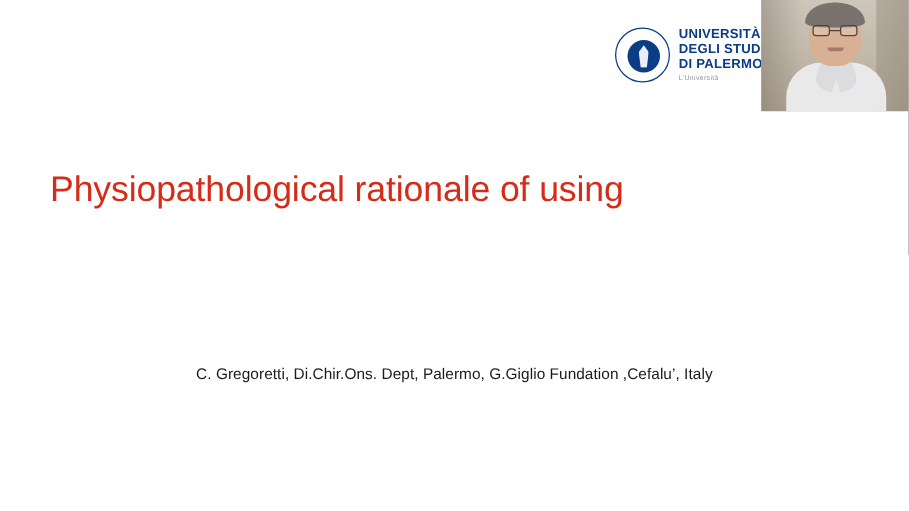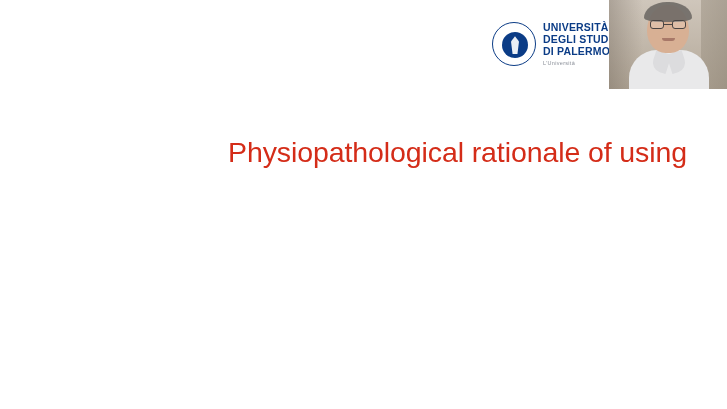--- a/index.html
+++ b/index.html
@@ -91,21 +91,21 @@
     margin-top: 3px;
     white-space: nowrap;
   }
 
   
   .title {
     position: absolute;
     left: 40px;
     top: 133px;
     width: 647px;
-    text-align: right;
+    text-align: left;
     color: #d42c18;
     font-size: 28.5px;
     line-height: 1.36;
     font-weight: normal;
     letter-spacing: -0.1px;
   }
   .title .line {
     display: block;
   }
 
@@ -254,20 +254,21 @@
         <span class="l2">DEGLI STUDI</span>
         <span class="l3">DI PALERMO</span>
         <span class="l4">L’Università</span>
       </div>
     </div>
 
     <div class="title">
       <span class="line">Physiopathological rationale of using</span>
     </div>
 
+    <div class="byline">C. Gregoretti, Di.Chir.Ons. Dept, Palermo, G.Giglio Fundation ,Cefalu’, Italy</div>
 
   </div>
 
   <div class="webcam">
     <div class="wall"></div>
     <div class="wall-shadow"></div>
     <div class="door"></div>
     <div class="body"></div>
     <div class="collar-l"></div>
     <div class="collar-r"></div>

